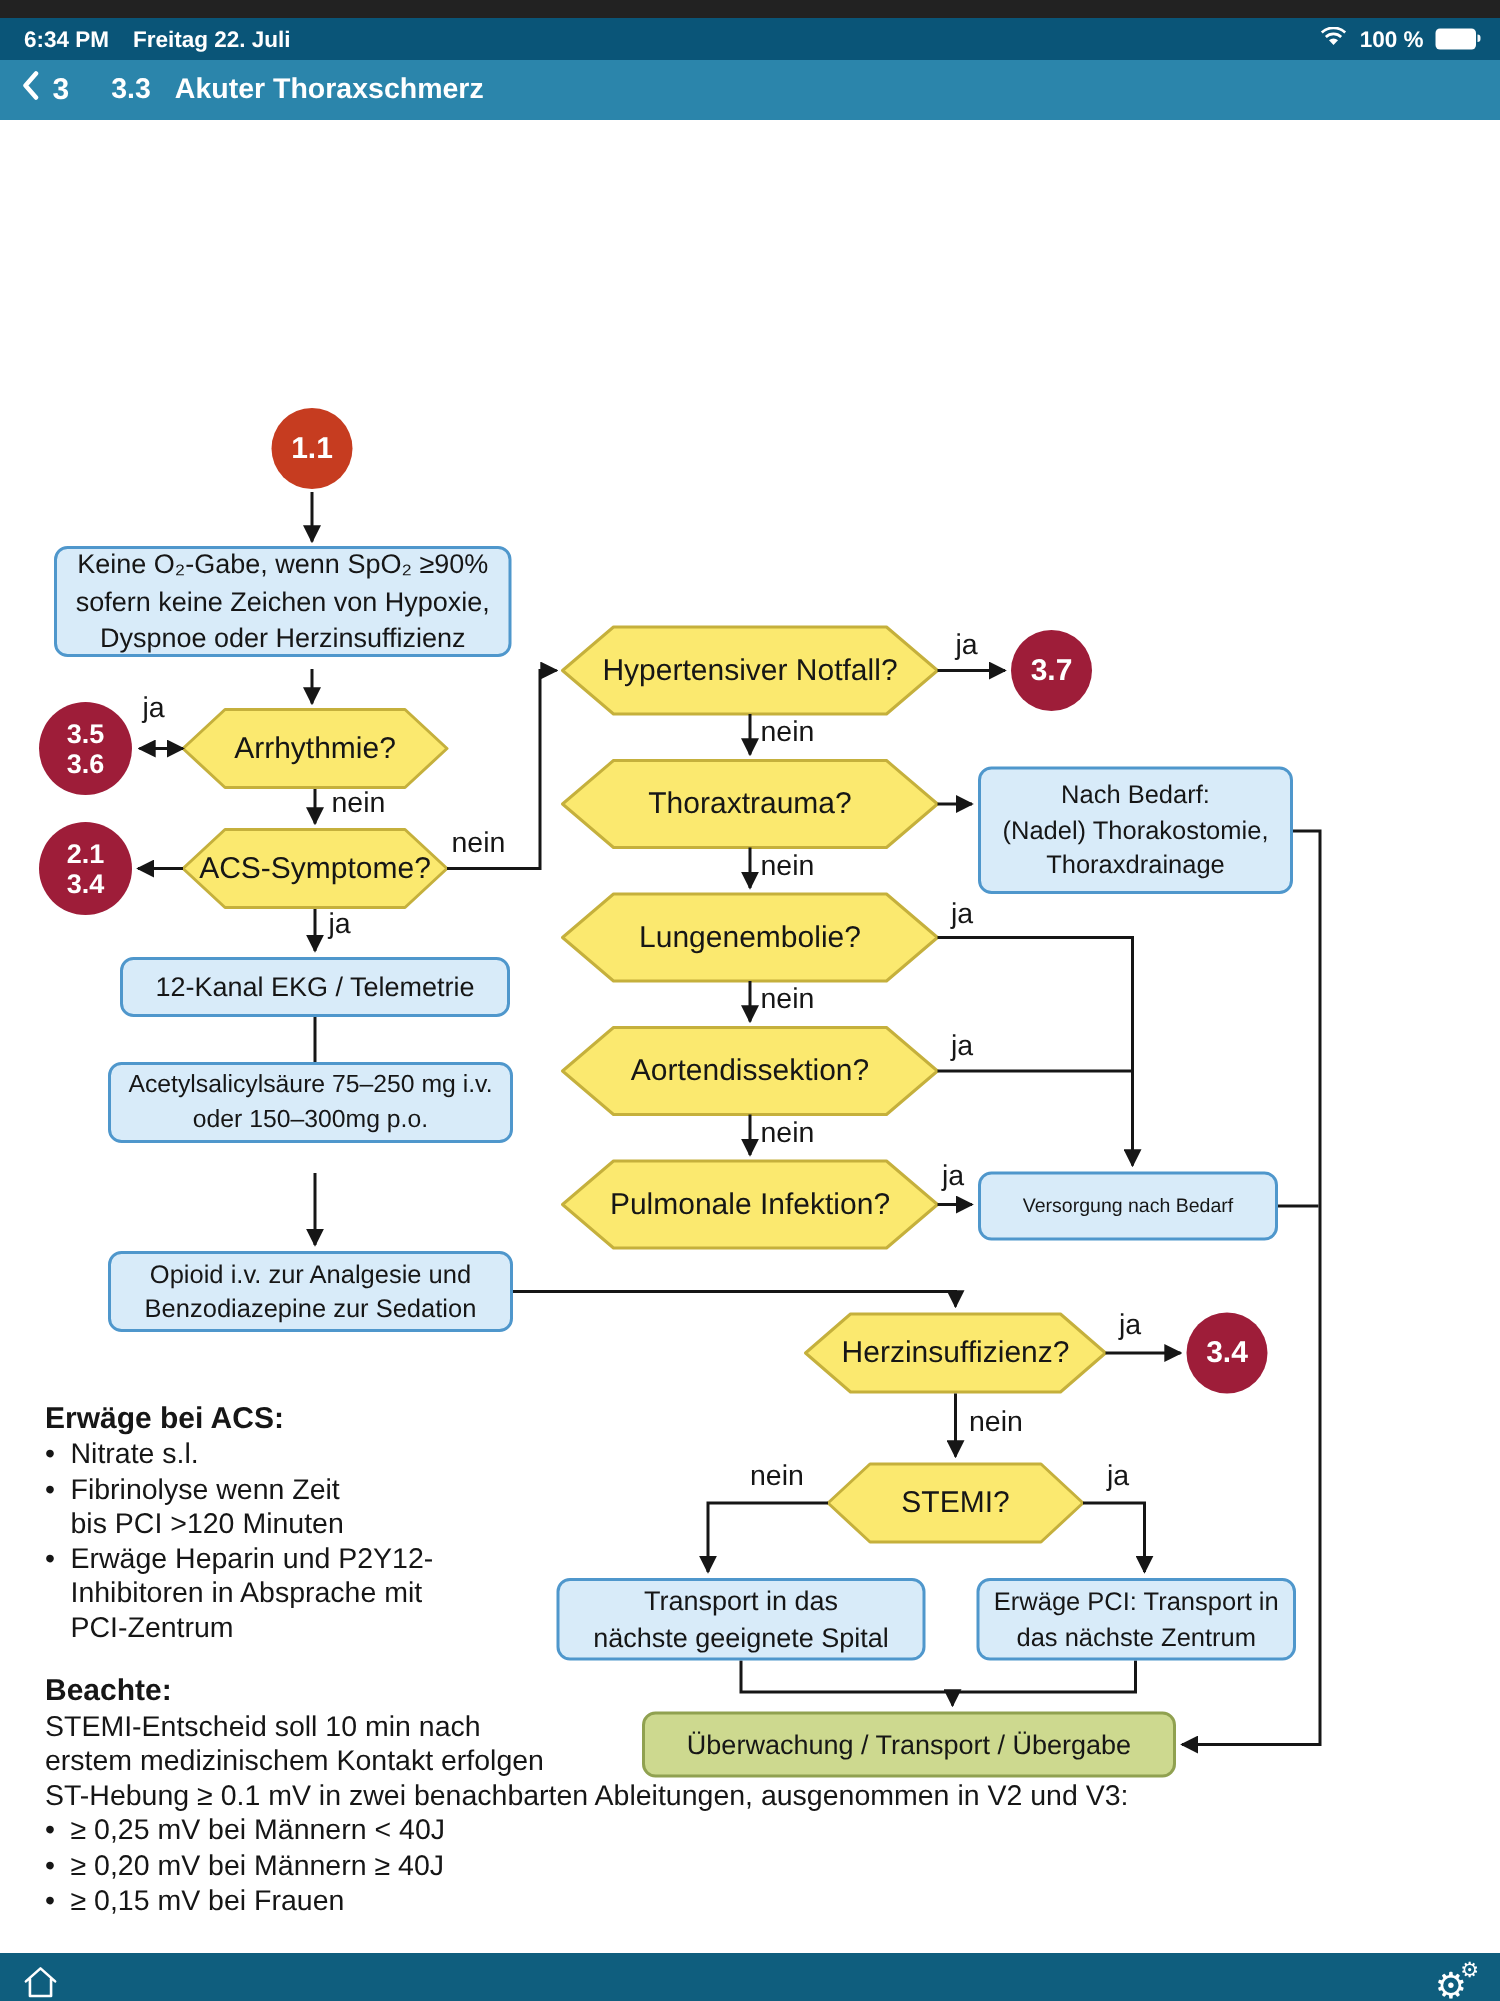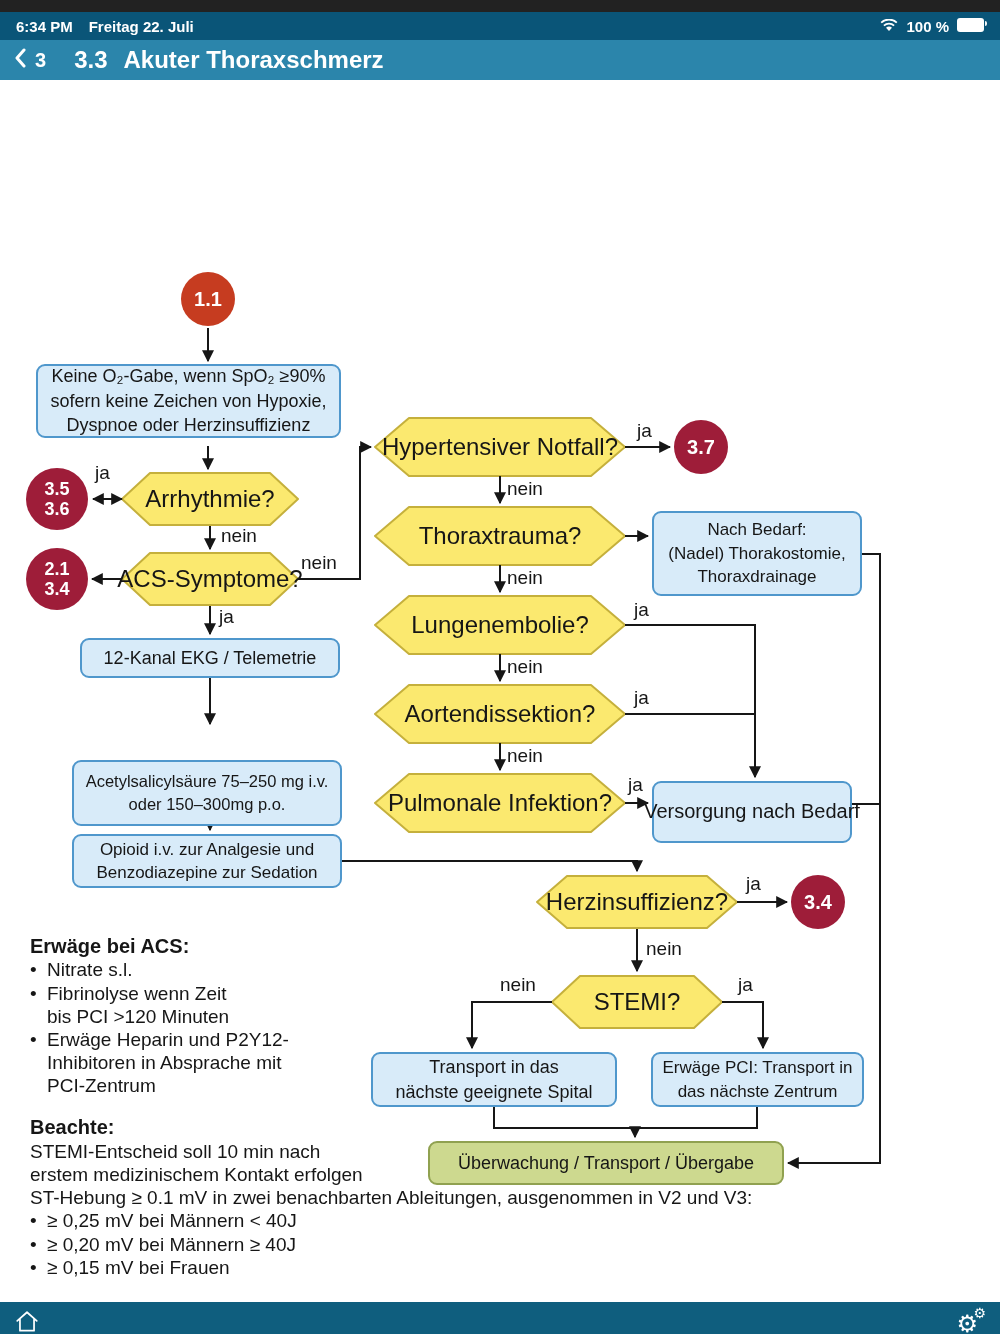--- a/index.html
+++ b/index.html
@@ -4,31 +4,31 @@
 <style>
   html,body{margin:0;padding:0;background:#222;}
   .screen{position:relative;width:1000px;height:1334px;background:#ffffff;overflow:hidden;
           font-family:"Liberation Sans", sans-serif;color:#161616;margin-top:12px;}
 
   
   .sb{position:absolute;top:0;left:0;right:0;height:28px;background:#0a5578;color:#fff;
       display:flex;align-items:center;justify-content:space-between;padding:0 16px;
       font-size:15px;font-weight:600;z-index:6;box-sizing:border-box;}
   .sb-left{display:flex;gap:16px;align-items:center;}
-  .sb-right{display:flex;gap:8px;}
+  .sb-right{display:flex;align-items:center;gap:8px;}
   .batt{width:25px;height:12px;border:1px solid rgba(255,255,255,.95);border-radius:3px;
         background:#fff;position:relative;}
   .batt::after{content:"";position:absolute;right:-4px;top:2.5px;width:2.5px;height:5px;
         background:rgba(255,255,255,.95);border-radius:0 2px 2px 0;}
 
   
   .nav{position:absolute;top:28px;left:0;right:0;height:40px;background:#2b85ab;color:#fff;
        display:flex;align-items:center;padding:0 14px;z-index:6;box-sizing:border-box;}
   .back{display:flex;align-items:center;gap:9px;font-size:20px;font-weight:700;}
-  .navtitle{display:flex;gap:16px;margin-left:28px;font-size:24px;font-weight:700;}
+  .navtitle{display:flex;gap:16px;margin-left:28px;font-size:19px;font-weight:700;}
 
   
   .tabbar{position:absolute;bottom:0;left:0;right:0;height:44px;background:#0f5e7e;
           display:flex;align-items:center;justify-content:space-between;padding:0 14px;
           z-index:6;box-sizing:border-box;color:#fff;}
   .gear{position:relative;margin-right:8px;}
   .g1{font-size:24px;}
   .g2{font-size:14px;position:absolute;right:-8px;top:-5px;}
   .homeind{position:absolute;bottom:5px;left:50%;transform:translateX(-50%);
            width:292px;height:7px;border-radius:4px;background:#6f8291;z-index:7;}
@@ -43,21 +43,21 @@
           line-height:1.12;z-index:3;}
   .c-bright{background:#c63c20;}
   .c-dark{background:#9e1d39;}
 
   .fbox{position:absolute;z-index:2;background:#d8ebf9;border:2px solid #4f97cc;border-radius:9px;
         display:flex;align-items:center;justify-content:center;text-align:center;white-space:pre;
         font-size:18px;line-height:1.38;box-sizing:border-box;}
   .fbox.green{background:#cdd98f;border-color:#90a150;}
 
   .hexlabel{position:absolute;z-index:2;display:flex;align-items:center;justify-content:center;
-            text-align:left;font-size:24px;white-space:pre;}
+            text-align:left;font-size:20px;white-space:pre;}
   .elabel{position:absolute;z-index:3;font-size:19px;}
 
   
   .notes{position:absolute;left:30px;top:920px;width:930px;z-index:2;font-size:19px;line-height:1.22;}
   .ntitle{font-weight:700;font-size:20px;margin-top:2px;}
   .nitem{display:flex;}
   .nbullet{width:17px;flex:none;}
   .ntext{white-space:pre-line;}
   .mt{margin-top:18px;}
 </style>
@@ -154,28 +154,28 @@
 3.6</div>
   <div class="circle c-dark" style="left:26px;top:536px;width:62px;height:62px;font-size:18px;">2.1
 3.4</div>
   <div class="circle c-dark" style="left:674px;top:408px;width:54px;height:54px;font-size:20px;">3.7</div>
   <div class="circle c-dark" style="left:791px;top:863px;width:54px;height:54px;font-size:20px;">3.4</div>
 
   <div class="fbox" style="left:36px;top:352px;width:305px;height:74px;">Keine O₂-Gabe, wenn SpO₂ ≥90%
 sofern keine Zeichen von Hypoxie,
 Dyspnoe oder Herzinsuffizienz</div>
   <div class="fbox" style="left:80px;top:626px;width:260px;height:40px;">12-Kanal EKG / Telemetrie</div>
-  <div class="fbox" style="left:72px;top:748px;width:270px;height:66px;font-size:16.5px;">Acetylsalicylsäure 75–250 mg i.v.
+  <div class="fbox" style="left:72px;top:696px;width:270px;height:54px;font-size:16.5px;">Acetylsalicylsäure 75–250 mg i.v.
 oder 150–300mg p.o.</div>
   <div class="fbox" style="left:72px;top:822px;width:270px;height:54px;font-size:17px;">Opioid i.v. zur Analgesie und
 Benzodiazepine zur Sedation</div>
   <div class="fbox" style="left:652px;top:499px;width:210px;height:85px;font-size:17px;">Nach Bedarf:
 (Nadel) Thorakostomie,
 Thoraxdrainage</div>
-  <div class="fbox" style="left:652px;top:769px;width:200px;height:62px;font-size:20px;">Versorgung nach Bedarf</div>
+  <div class="fbox" style="left:652px;top:769px;width:200px;height:46px;font-size:13px;">Versorgung nach Bedarf</div>
   <div class="fbox" style="left:371px;top:1040px;width:246px;height:55px;">Transport in das
 nächste geeignete Spital</div>
   <div class="fbox" style="left:651px;top:1040px;width:213px;height:55px;font-size:17px;">Erwäge PCI: Transport in
 das nächste Zentrum</div>
   <div class="fbox green" style="left:428px;top:1129px;width:356px;height:44px;">Überwachung / Transport / Übergabe</div>
 
   <div class="hexlabel" style="left:122px;top:461px;width:176px;height:52px;">Arrhythmie?</div>
   <div class="hexlabel" style="left:122px;top:541px;width:176px;height:52px;">ACS-Symptome?</div>
   <div class="hexlabel" style="left:375px;top:406px;width:250px;height:58px;">Hypertensiver Notfall?</div>
   <div class="hexlabel" style="left:375px;top:495px;width:250px;height:58px;">Thoraxtrauma?</div>

